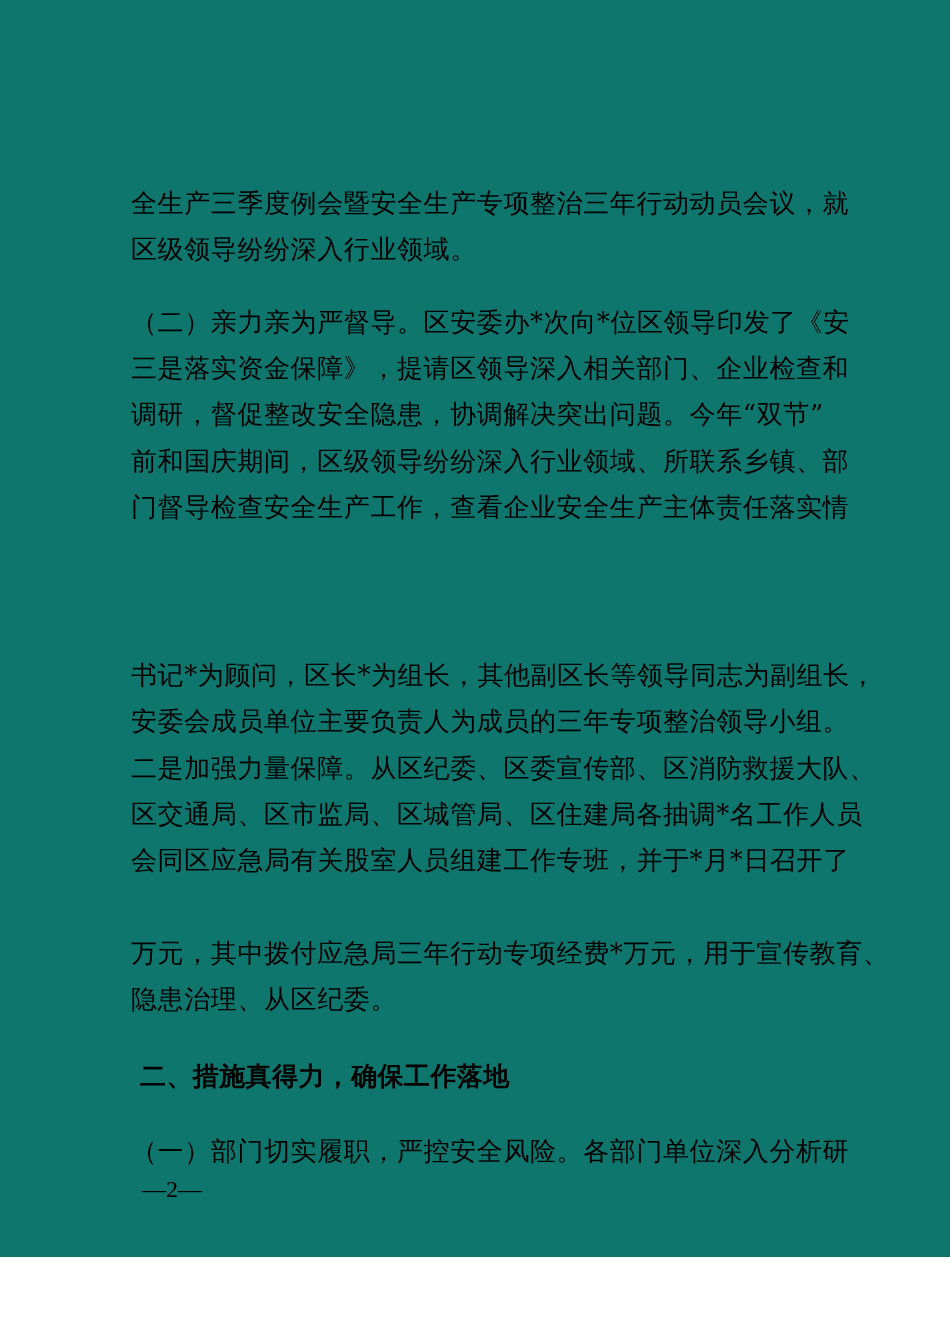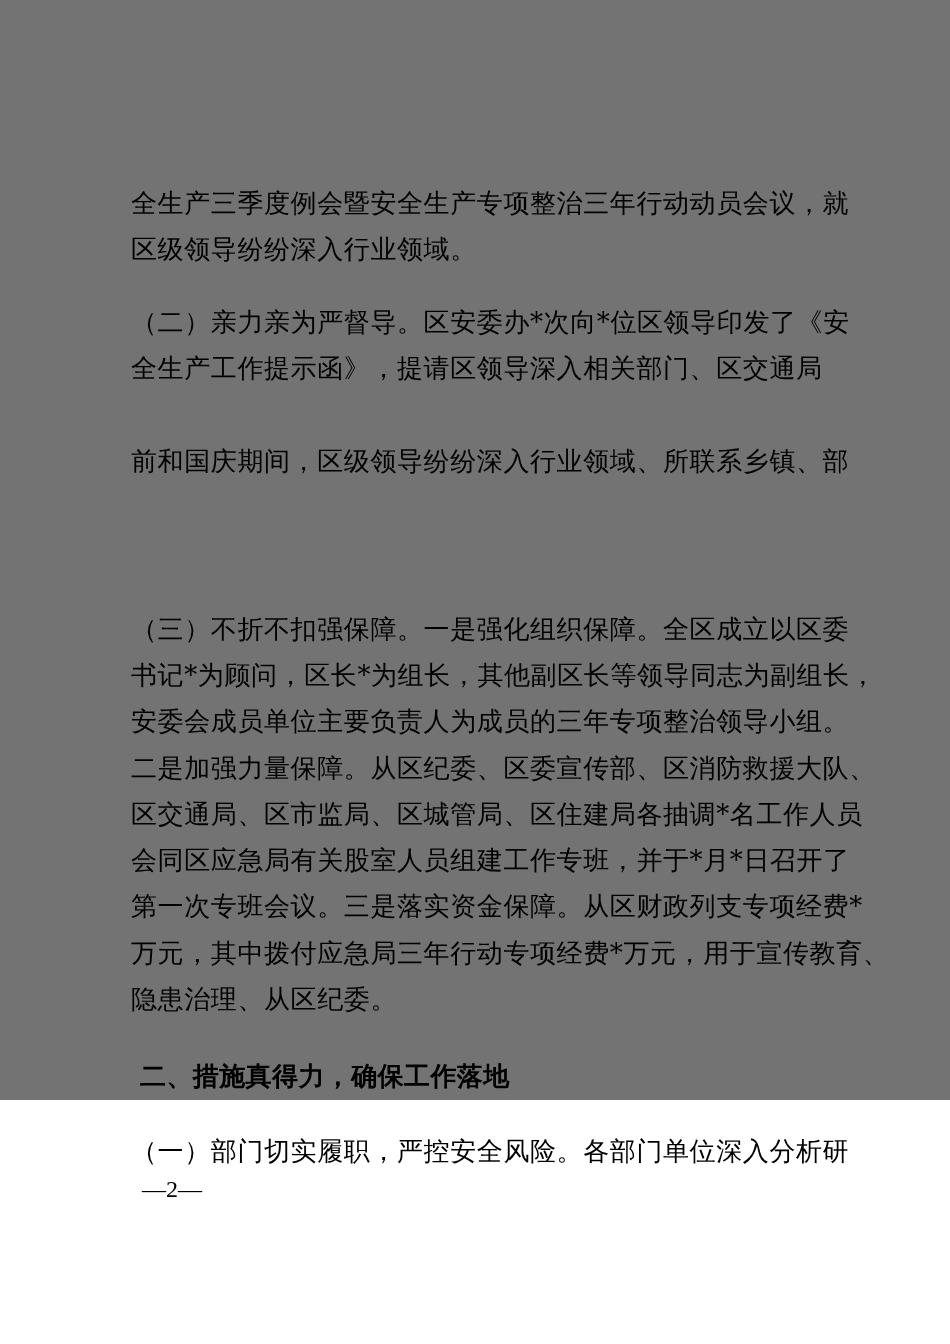--- a/index.html
+++ b/index.html
@@ -11,22 +11,22 @@
       width: 950px;
       height: 1344px;
       position: relative;
       overflow: hidden;
       color: #000000;
       font-family: "DejaVu Serif", "Liberation Serif", serif;
     }
     .page {
       position: absolute;
       left: 0; top: 0;
-      width: 950px; height: 1100px;
-      background: #737373;
+      width: 950px; height: 1257px;
+      background: #0f766e;
     }
     .line {
       position: absolute;
       left: 131px;
       font-size: 26px;
       line-height: 34px;
       white-space: nowrap;
       letter-spacing: 0.6px;
     }
     .heading {
@@ -51,30 +51,30 @@
   </style>
 </head>
 <body>
 
 <div class="page">
 
   <div class="line" style="top:186px;">全生产三季度例会暨安全生产专项整治三年行动动员会议，就</div>
   <div class="line" style="top:232px;">区级领导纷纷深入行业领域。</div>
 
   <div class="line" style="top:305px;">（二）亲力亲为严督导。区安委办*次向*位区领导印发了《安</div>
-  <div class="line" style="top:351px;">全生产工作提示函》，提请区领导深入相关部门、区交通局</div>
+  <div class="line" style="top:351px;">三是落实资金保障》，提请区领导深入相关部门、企业检查和</div>
+  <div class="line" style="top:397px;">调研，督促整改安全隐患，协调解决突出问题。今年“双节”</div>
   <div class="line" style="top:444px;">前和国庆期间，区级领导纷纷深入行业领域、所联系乡镇、部</div>
+  <div class="line" style="top:490px;">门督导检查安全生产工作，查看企业安全生产主体责任落实情</div>
 
-  <div class="line" style="top:612px;">（三）不折不扣强保障。一是强化组织保障。全区成立以区委</div>
   <div class="line" style="top:658px;">书记*为顾问，区长*为组长，其他副区长等领导同志为副组长，</div>
   <div class="line" style="top:704px;">安委会成员单位主要负责人为成员的三年专项整治领导小组。</div>
   <div class="line" style="top:751px;">二是加强力量保障。从区纪委、区委宣传部、区消防救援大队、</div>
   <div class="line" style="top:797px;">区交通局、区市监局、区城管局、区住建局各抽调*名工作人员</div>
   <div class="line" style="top:843px;">会同区应急局有关股室人员组建工作专班，并于*月*日召开了</div>
-  <div class="line" style="top:889px;">第一次专班会议。三是落实资金保障。从区财政列支专项经费*</div>
   <div class="line" style="top:936px;">万元，其中拨付应急局三年行动专项经费*万元，用于宣传教育、</div>
   <div class="line" style="top:982px;">隐患治理、从区纪委。</div>
 
   <div class="heading" style="top:1059px;">二、措施真得力，确保工作落地</div>
 
   <div class="line" style="top:1134px;">（一）部门切实履职，严控安全风险。各部门单位深入分析研</div>
 
   <div class="page-number">—2—</div>
 
 </div>

